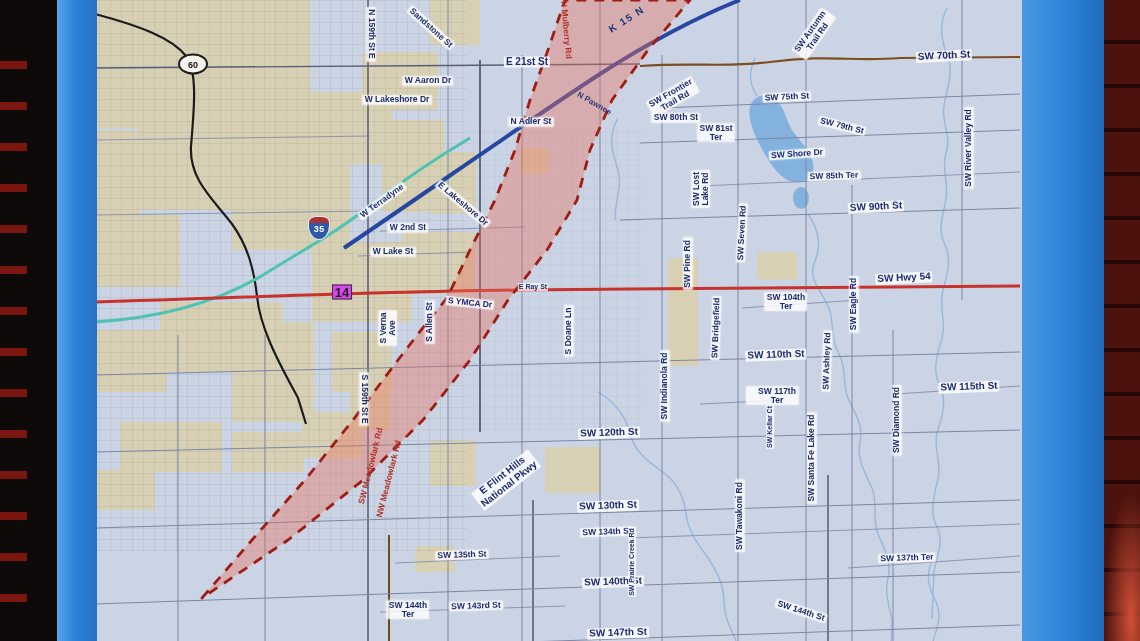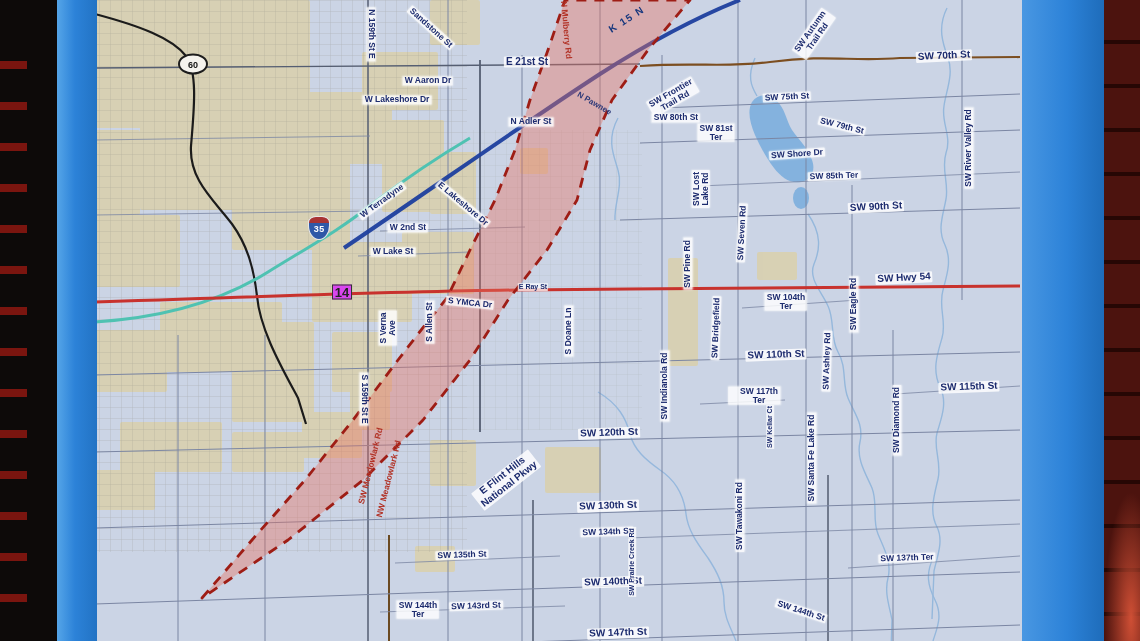--- a/index.html
+++ b/index.html
@@ -186,36 +186,36 @@
       <div class="lbl box" style="left: 688px; top: 264px; transform: translate(-50%, -50%) rotate(-90deg);">SW Pine Rd</div>
       <div class="lbl box" style="left: 716px; top: 328px; transform: translate(-50%, -50%) rotate(-88deg);">SW Bridgefield</div>
       <div class="lbl big" style="left: 904px; top: 278px; transform: translate(-50%, -50%) rotate(-3deg);">SW Hwy 54</div>
       <div class="lbl box" style="left: 786px; top: 302px; transform: translate(-50%, -50%) rotate(0deg);">SW 104th
 Ter</div>
       <div class="lbl box" style="left: 854px; top: 304px; transform: translate(-50%, -50%) rotate(-90deg);">SW Eagle Rd</div>
       <div class="lbl box" style="left: 827px; top: 361px; transform: translate(-50%, -50%) rotate(-88deg);">SW Ashley Rd</div>
       <div class="lbl box" style="left: 969px; top: 148px; transform: translate(-50%, -50%) rotate(-90deg);">SW River Valley Rd</div>
       <div class="lbl big" style="left: 776px; top: 355px; transform: translate(-50%, -50%) rotate(-2deg);">SW 110th St</div>
       <div class="lbl box" style="left: 665px; top: 386px; transform: translate(-50%, -50%) rotate(-90deg);">SW Indianola Rd</div>
-      <div class="lbl box" style="left: 754px; top: 396px; transform: translate(-50%, -50%) rotate(0deg); padding-left: 12px;">SW 117th
+      <div class="lbl box" style="left: 772px; top: 396px; transform: translate(-50%, -50%) rotate(0deg); padding-left: 12px;">SW 117th
 Ter</div>
       <div class="lbl tinybox" style="left: 770px; top: 427px; transform: translate(-50%, -50%) rotate(-90deg);">SW Kellar Ct</div>
       <div class="lbl big" style="left: 969px; top: 387px; transform: translate(-50%, -50%) rotate(-2deg);">SW 115th St</div>
       <div class="lbl box" style="left: 897px; top: 420px; transform: translate(-50%, -50%) rotate(-90deg);">SW Diamond Rd</div>
       <div class="lbl big" style="left: 609px; top: 433px; transform: translate(-50%, -50%) rotate(-2deg);">SW 120th St</div>
       <div class="lbl box" style="left: 812px; top: 458px; transform: translate(-50%, -50%) rotate(-90deg);">SW Santa Fe Lake Rd</div>
       <div class="lbl box" style="left: 740px; top: 516px; transform: translate(-50%, -50%) rotate(-90deg);">SW Tawakoni Rd</div>
       <div class="lbl big" style="left: 608px; top: 506px; transform: translate(-50%, -50%) rotate(-2deg);">SW 130th St</div>
       <div class="lbl box" style="left: 607px; top: 532px; transform: translate(-50%, -50%) rotate(-2deg);">SW 134th St</div>
       <div class="lbl box" style="left: 907px; top: 558px; transform: translate(-50%, -50%) rotate(-2deg);">SW 137th Ter</div>
       <div class="lbl big" style="left: 613px; top: 582px; transform: translate(-50%, -50%) rotate(-2deg);">SW 140th St</div>
       <div class="lbl box" style="left: 801px; top: 611px; transform: translate(-50%, -50%) rotate(18deg);">SW 144th St</div>
       <div class="lbl big" style="left: 618px; top: 633px; transform: translate(-50%, -50%) rotate(-2deg);">SW 147th St</div>
       <div class="lbl box" style="left: 476px; top: 606px; transform: translate(-50%, -50%) rotate(-2deg);">SW 143rd St</div>
-      <div class="lbl box" style="left: 418px; top: 610px; transform: translate(-50%, -50%) rotate(0deg);">SW 144th
+      <div class="lbl box" style="left: 408px; top: 610px; transform: translate(-50%, -50%) rotate(0deg);">SW 144th
 Ter</div>
       <div class="lbl box" style="left: 462px; top: 555px; transform: translate(-50%, -50%) rotate(-2deg);">SW 135th St</div>
       <div class="lbl tinybox" style="left: 632px; top: 562px; transform: translate(-50%, -50%) rotate(-90deg);">SW Prairie Creek Rd</div>
       <div class="lbl big" style="left: 506px; top: 480px; transform: translate(-50%, -50%) rotate(-38deg);">E Flint Hills
 National Pkwy</div>
       <div class="lbl box" style="left: 364px; top: 399px; transform: translate(-50%, -50%) rotate(90deg);">S 159th St E</div>
       <div class="lbl red" style="left: 371px; top: 466px; transform: translate(-50%, -50%) rotate(-76deg);">SW Meadowlark Rd</div>
       <div class="lbl red" style="left: 389px; top: 479px; transform: translate(-50%, -50%) rotate(-76deg);">NW Meadowlark Rd</div>
       <div class="lbl box" style="left: 382px; top: 201px; transform: translate(-50%, -50%) rotate(-36deg);">W Terradyne</div>
       <div class="lbl box" style="left: 463px; top: 204px; transform: translate(-50%, -50%) rotate(40deg);">E Lakeshore Dr</div>

